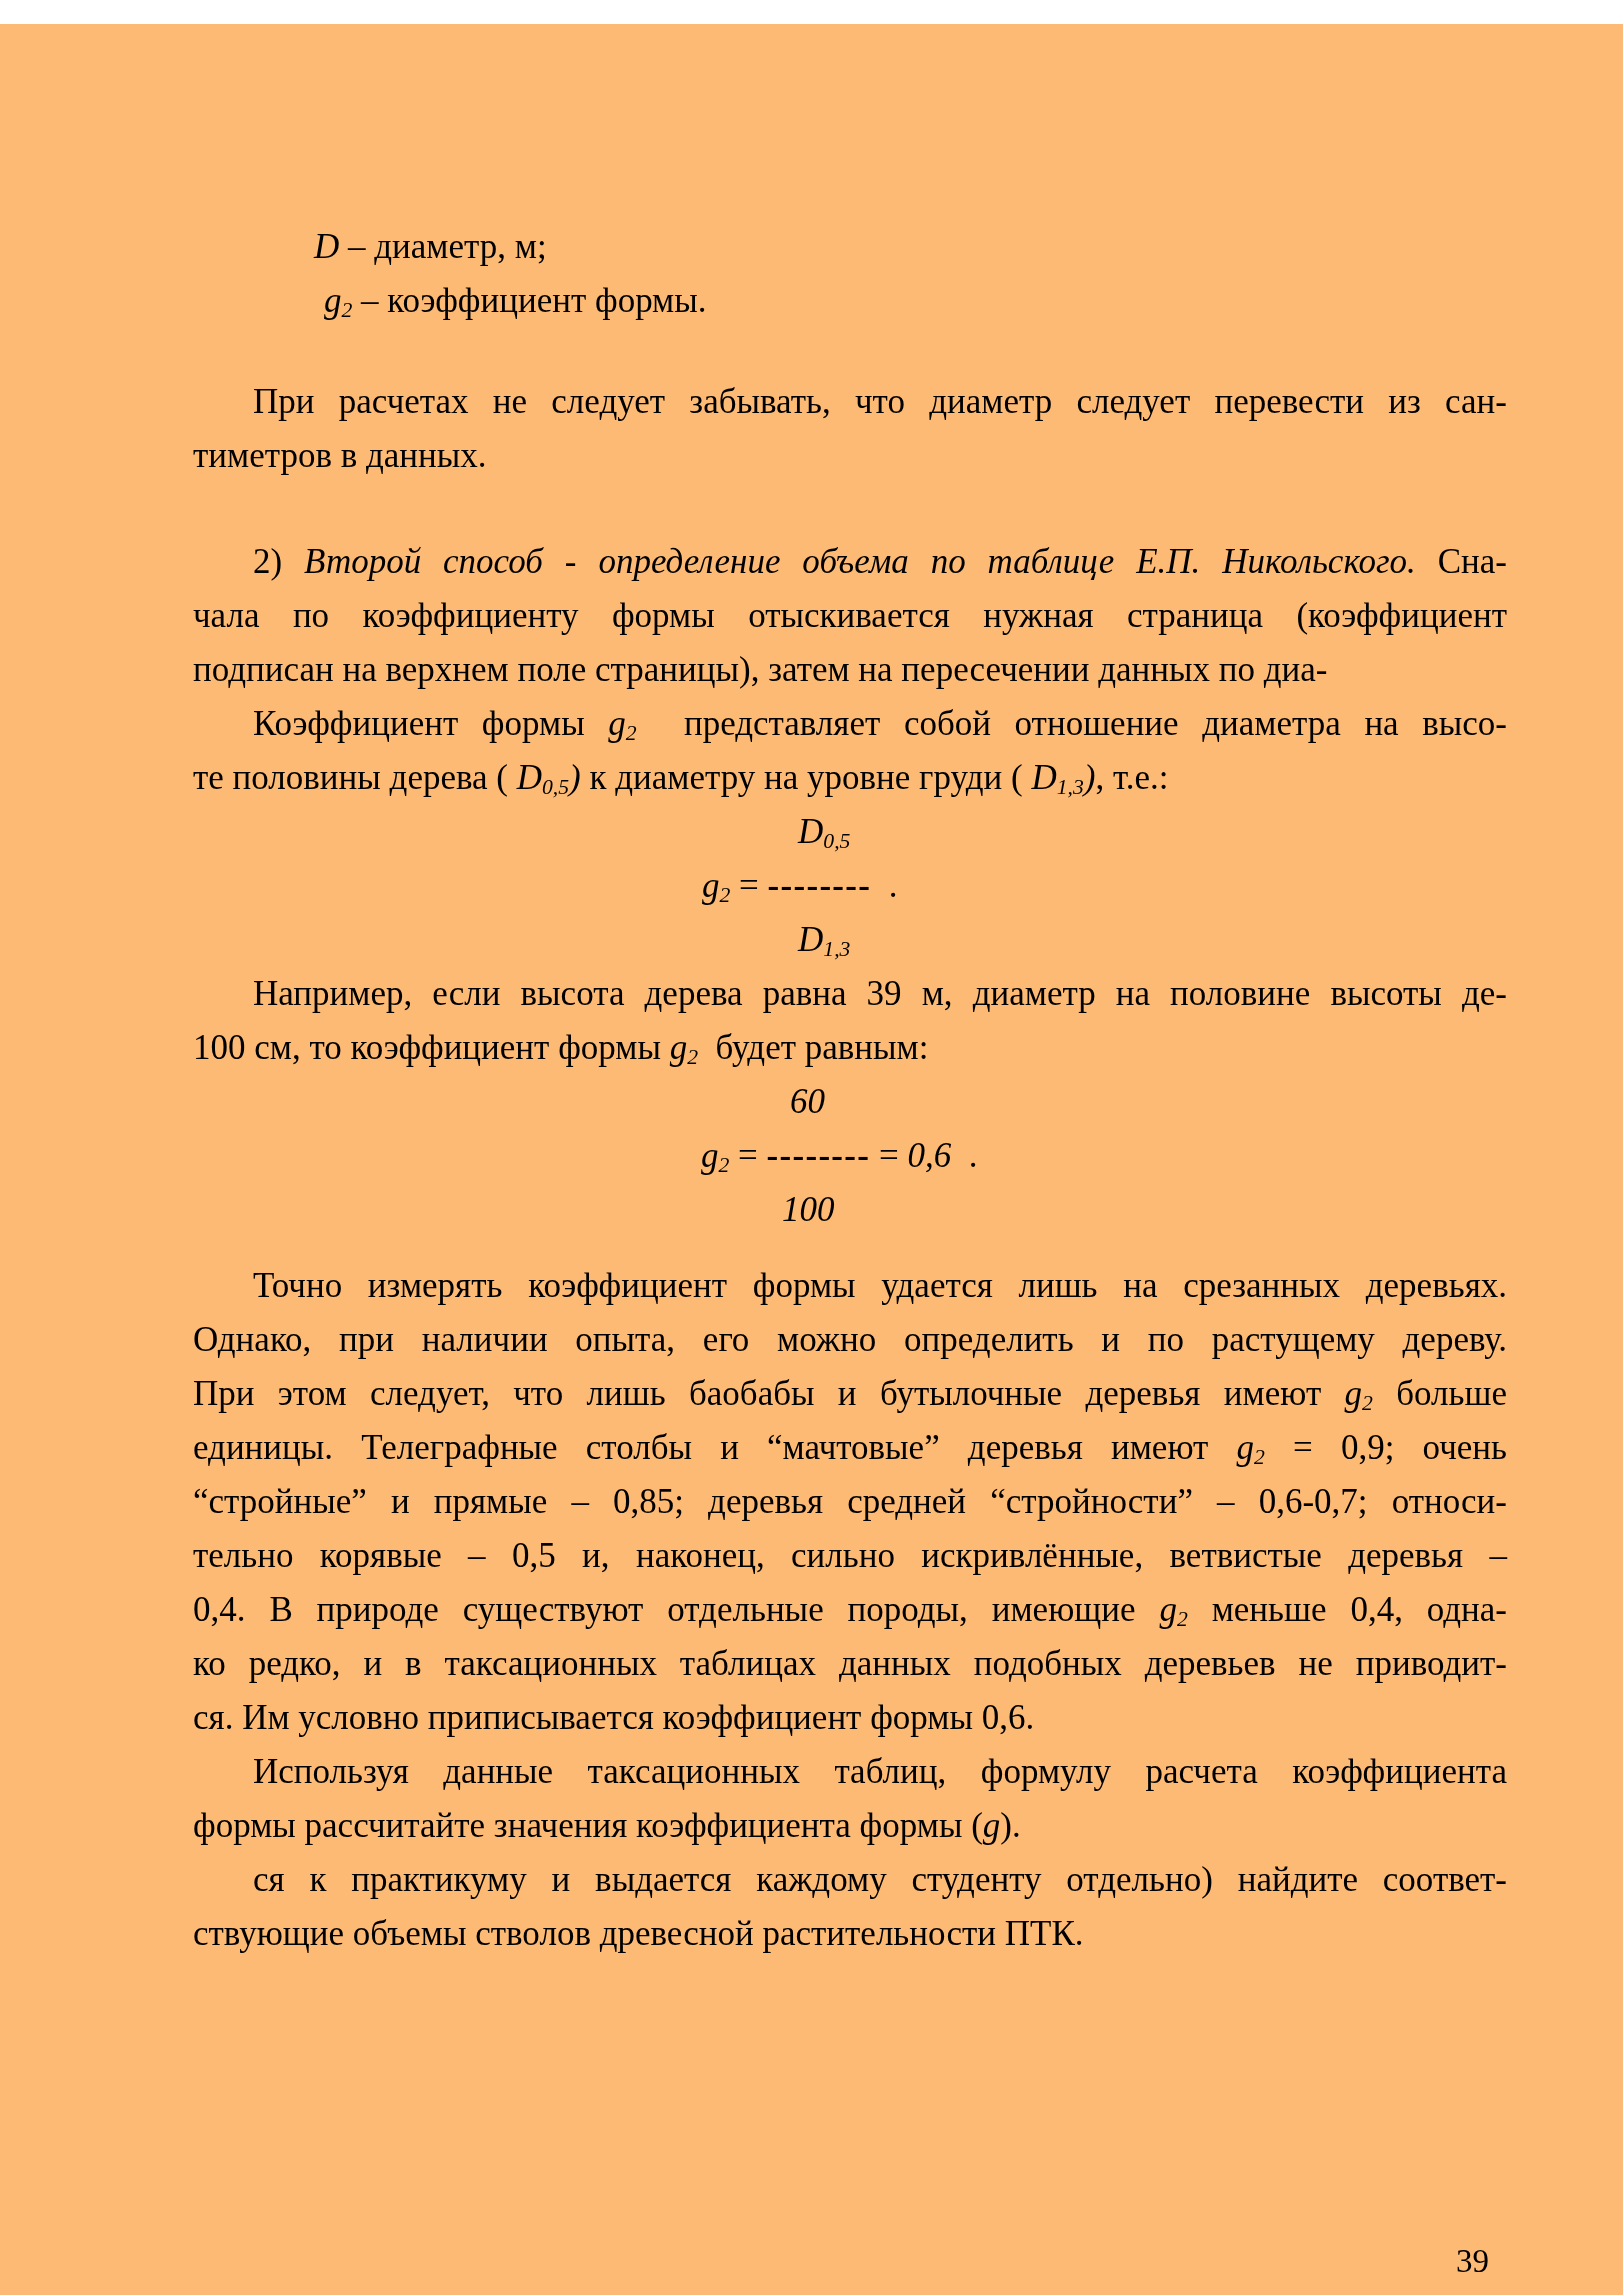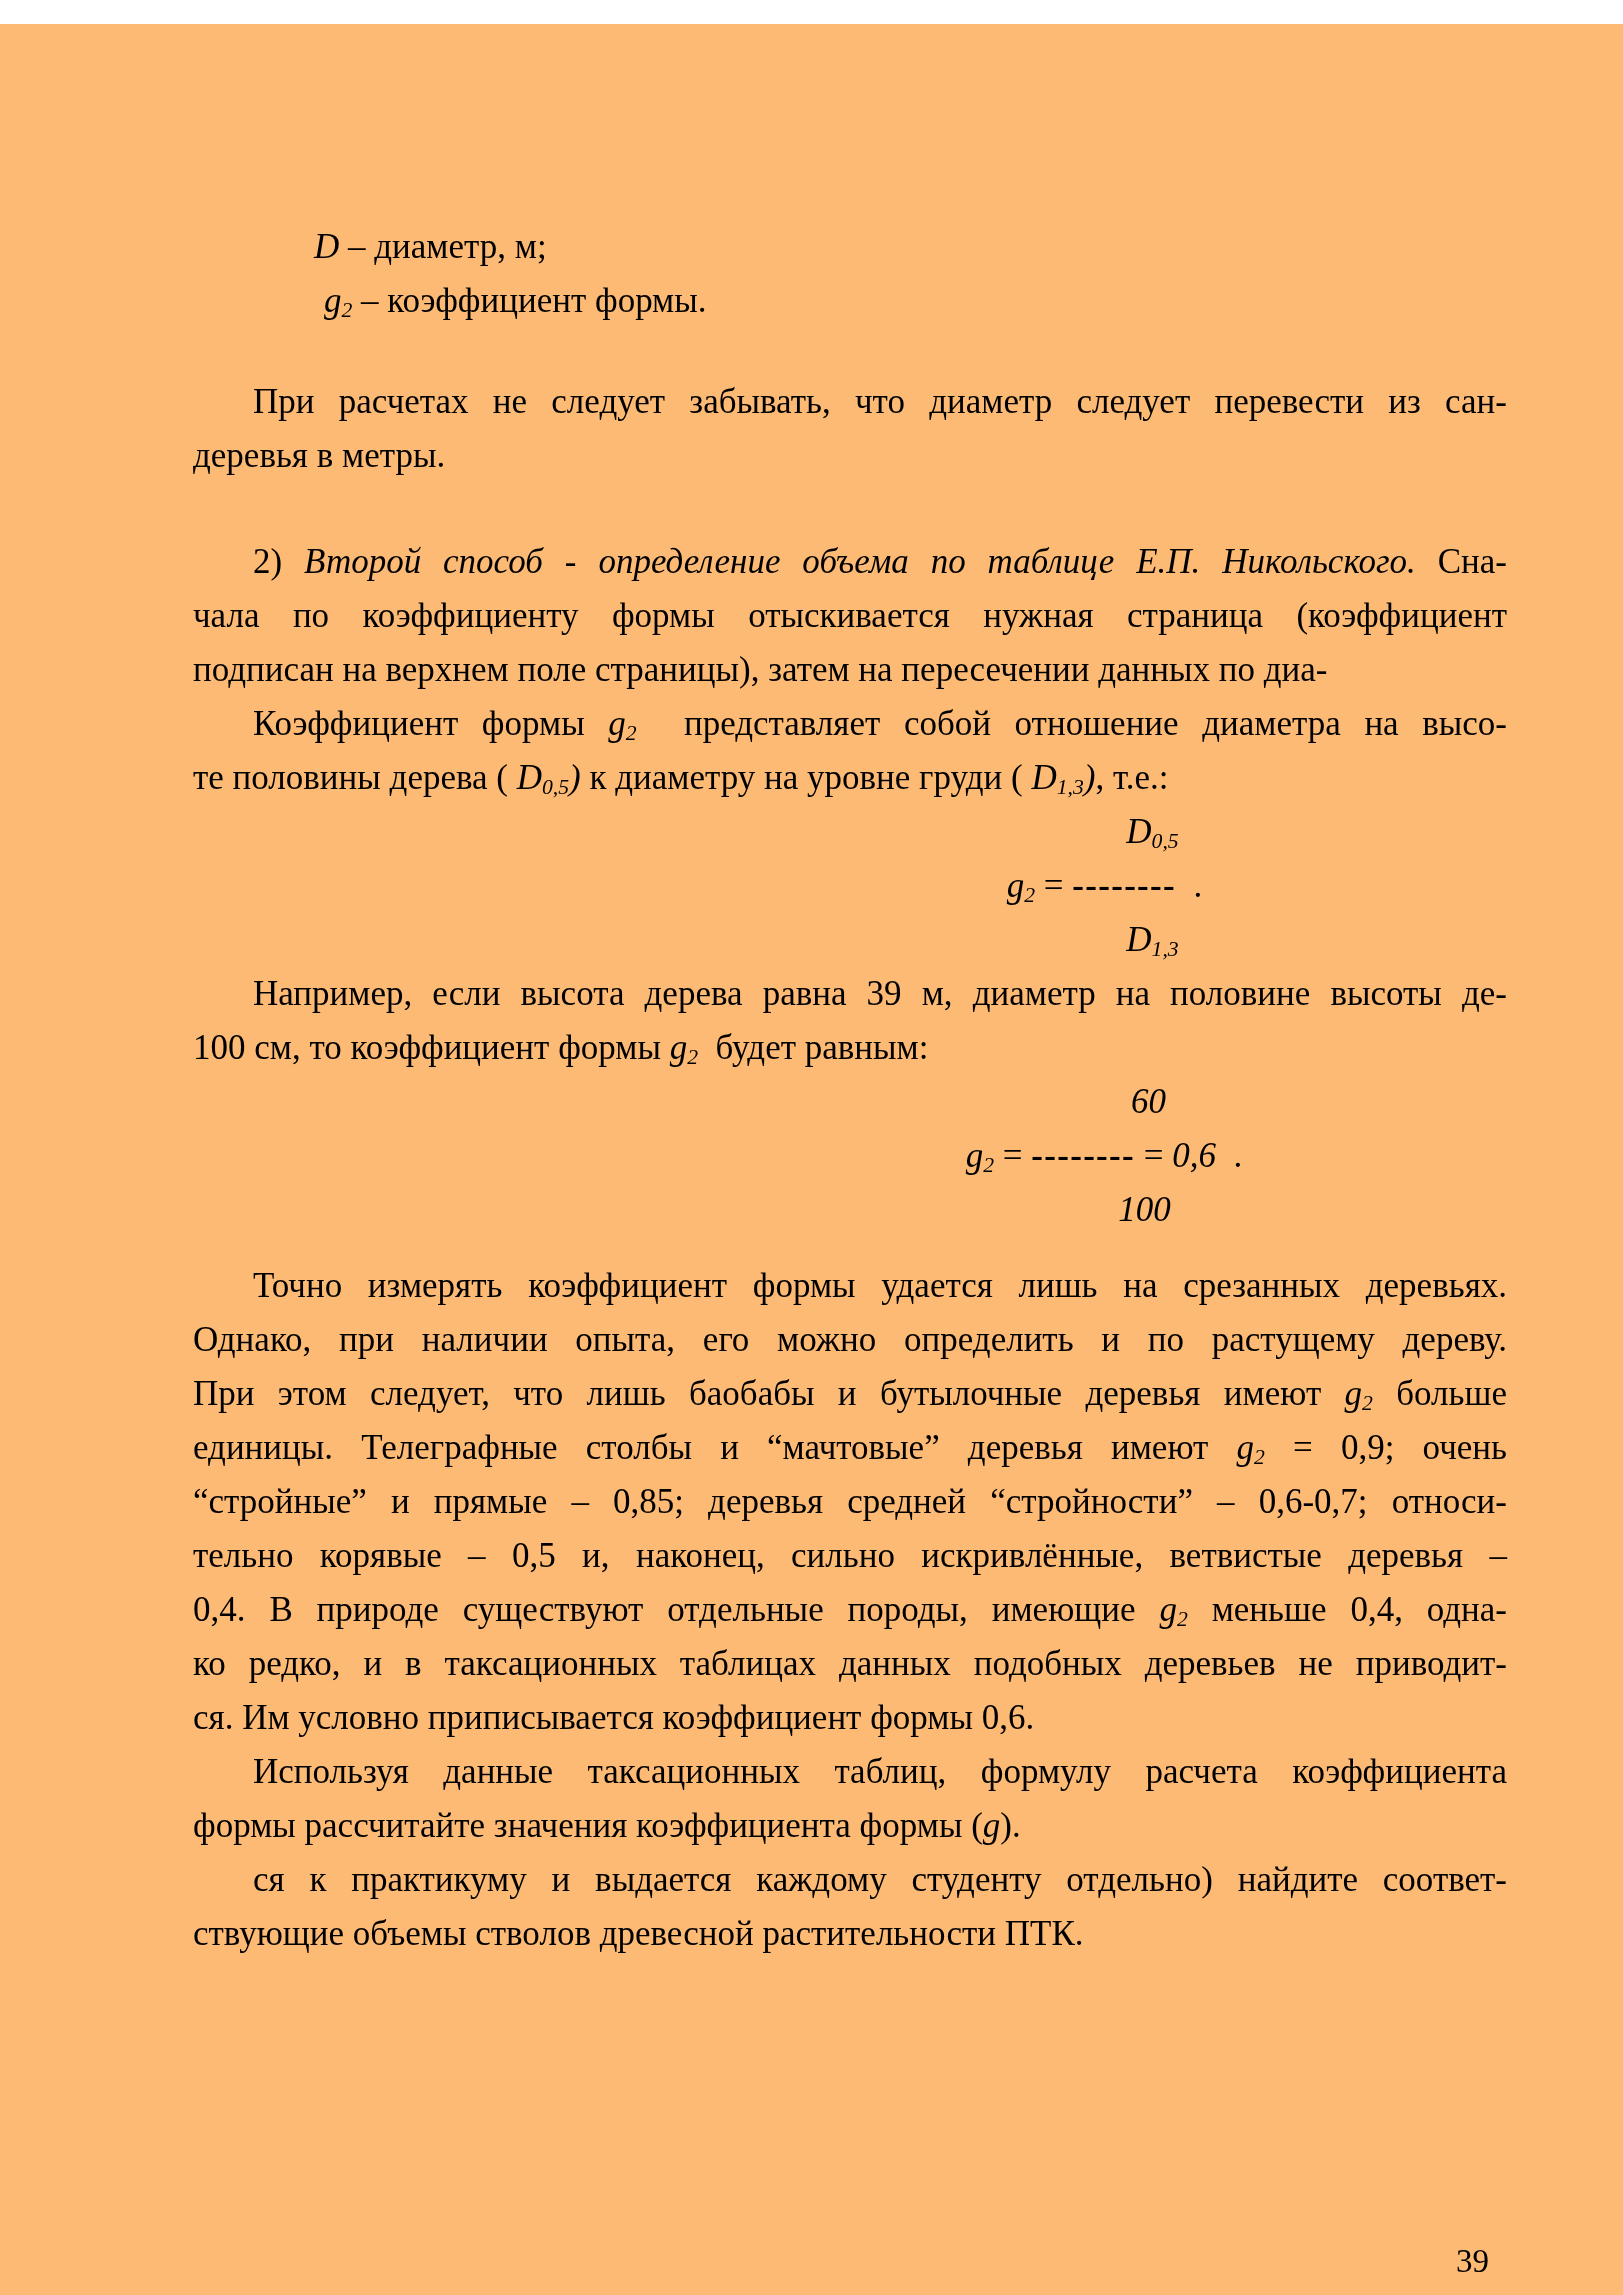--- a/index.html
+++ b/index.html
@@ -29,21 +29,21 @@
     text-align: justify;
     text-align-last: justify;
   }
   .para .ln:first-child { text-indent: 60px; }
   .para .ln:last-child { text-align-last: left; }
   
   .defs .ln { text-align: left; text-align-last: auto; }
   .defs .ln:nth-child(1) { margin-left: 121px; }
   .defs .ln:nth-child(2) { margin-left: 131px; }
   
-  .formula .ln { text-align: center; text-align-last: auto; }
+  .formula .ln { text-align: left; text-align-last: auto; }
   .formula .ln i, .defs .ln i, .para .ln i { font-style: italic; }
   .formula-1 .ln:nth-child(1) { margin-left: 605px; }
   .formula-1 .ln:nth-child(2) { margin-left: 509px; }
   .formula-1 .ln:nth-child(3) { margin-left: 605px; }
   .formula-2 .ln:nth-child(1) { margin-left: 597px; }
   .formula-2 .ln:nth-child(2) { margin-left: 508px; }
   .formula-2 .ln:nth-child(3) { margin-left: 589px; }
   .formula b { font-weight: bold; letter-spacing: 1.3px; }
   sub {
     font-size: 62%;
@@ -68,21 +68,21 @@
 
 <div class="page">
 
   <div class="defs">
       <div class="ln"><i>D</i> – диаметр, м;</div>
       <div class="ln"><i>g<sub>2</sub></i> – коэффициент формы.</div>
     </div>
 
   <div class="para para-1">
       <div class="ln">При расчетах не следует забывать, что диаметр следует перевести из сан-</div>
-      <div class="ln">деревья в метры.</div>
+      <div class="ln">тиметров в данных.</div>
     </div>
 
   <div class="para para-2">
       <div class="ln">2) <i>Второй способ - определение объема по таблице Е.П. Никольского.</i> Сна-</div>
       <div class="ln">чала по коэффициенту формы отыскивается нужная страница (коэффициент</div>
       <div class="ln">подписан на верхнем поле страницы), затем на пересечении данных по диа-</div>
     </div>
 
   <div class="para para-3">
       <div class="ln">Коэффициент формы <i>g<sub>2</sub></i>&nbsp; представляет собой отношение диаметра на высо-</div>

